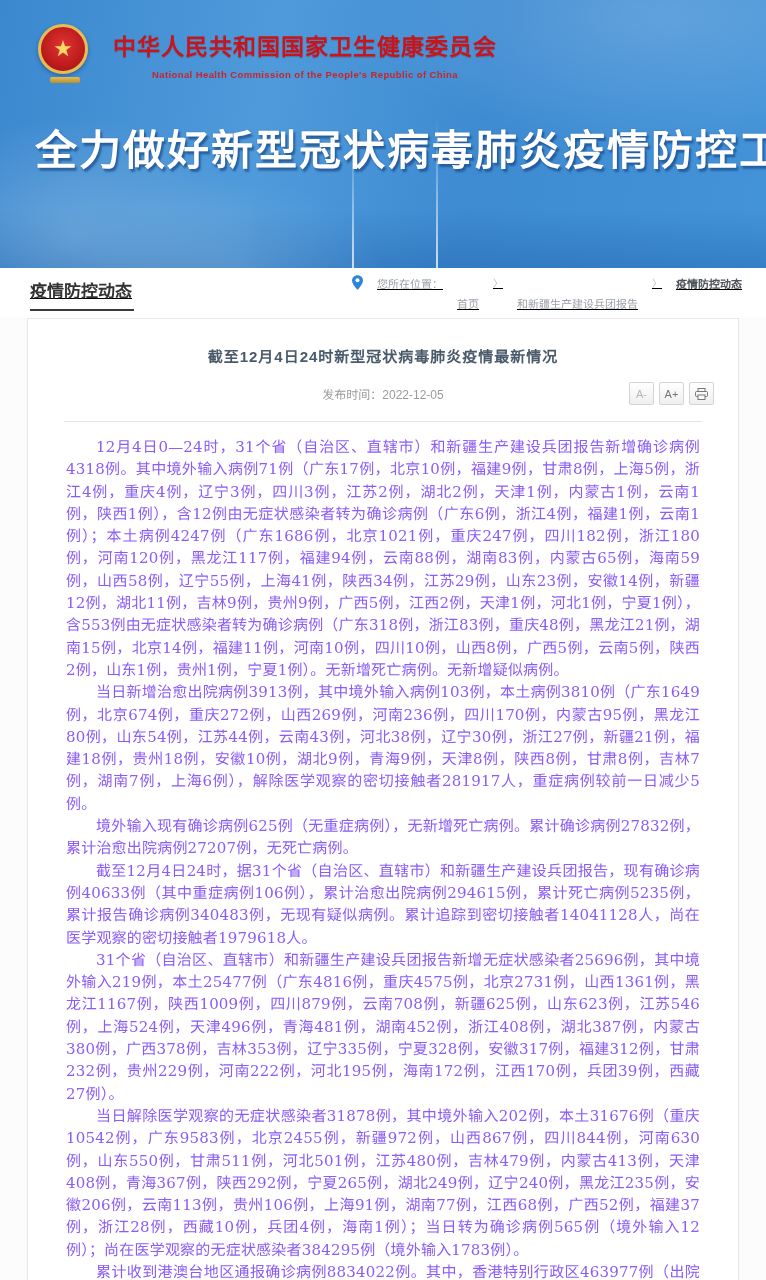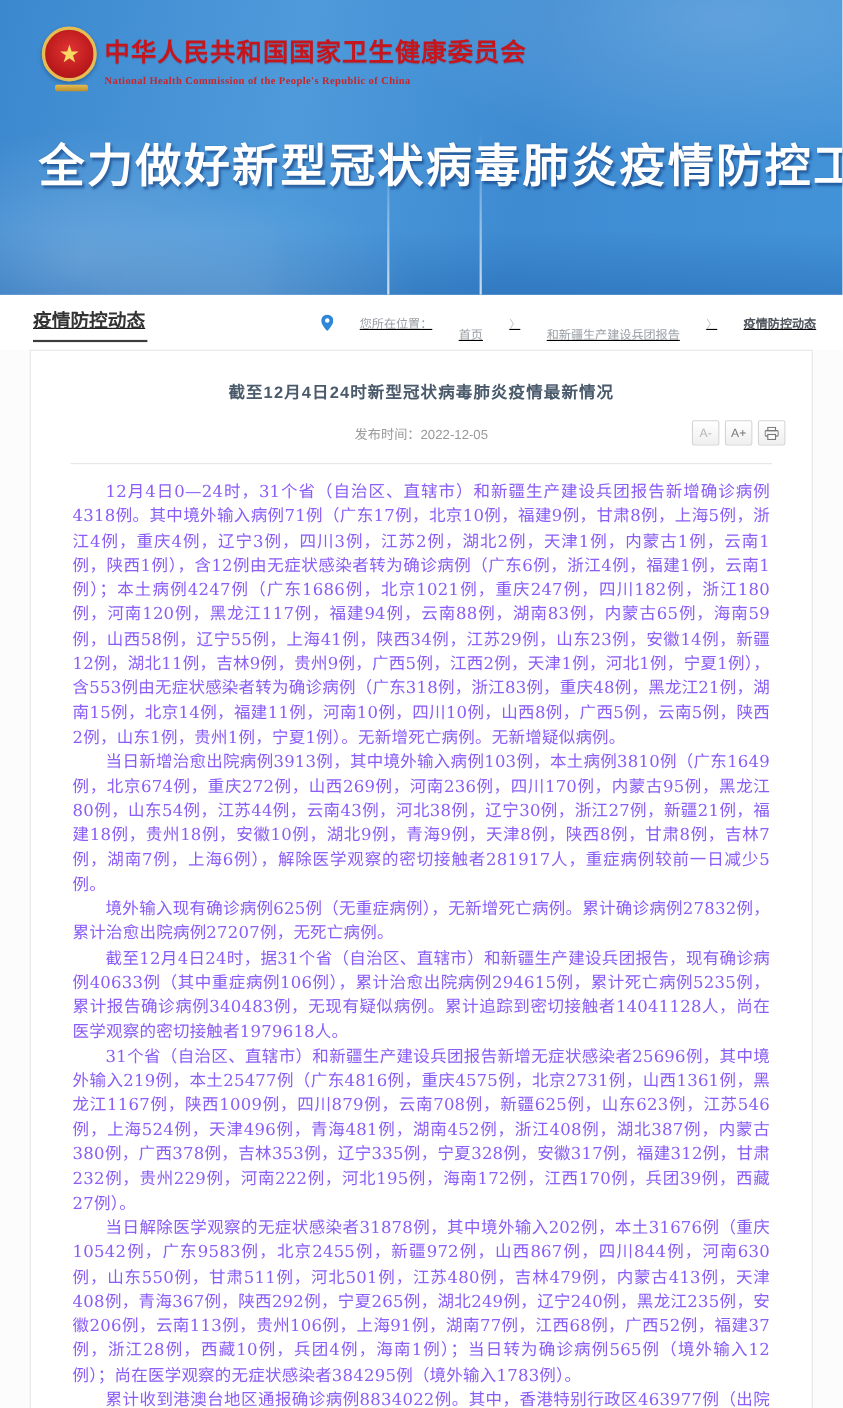--- a/index.html
+++ b/index.html
@@ -30,44 +30,44 @@
   .emblem-circle{
     width:50px; height:50px; border-radius:50%;
     background: radial-gradient(circle at 50% 42%, #e03434 0%, #c01d1f 55%, #9d1012 100%);
     border:3px solid #e6bd52;
     display:flex; align-items:center; justify-content:center;
     color:#f8d964; font-size:18px; line-height:1;
     box-shadow: 0 2px 4px rgba(0,30,80,0.35);
   }
   .emblem-base{ width:30px; height:6px; margin:3px auto 0;
     background:linear-gradient(180deg,#e6bd52,#b98f2e); border-radius:2px; }
-  .agency{ margin-left:3px; padding-top:4px;font-family:Liberation Serif, serif; }
+  .agency{ margin-left:21px; padding-top:4px; }
   .agency-cn{ color:#c5161d; font-size:23px; font-weight:bold; letter-spacing:1px;
               text-shadow:0 1px 1px rgba(120,0,0,0.25); }
-  .agency-en{ color:#c5262c; font-size:9.5px; margin-top:7px; letter-spacing:0.4px; font-weight:bold;}
+  .agency-en{ color:#c5262c; font-size:9.5px; margin-top:7px; letter-spacing:0.4px; font-weight:bold;text-align:center;}
 
   .headline{
     margin-top:26px; padding-left:35px;
     color:#fff; font-size:42px; font-weight:bold; letter-spacing:2px;
     text-shadow: 2px 3px 2px rgba(18,62,125,0.60), 0 0 1px rgba(18,62,125,0.6);
     white-space:nowrap;
   }
 
   
   .crumb-strip{
     height:50px; background:#ffffff;
     display:flex; align-items:center; justify-content:space-between;
     padding:0 24px 0 30px;
     text-decoration:underline;
   }
   .section-title{
     font-size:17px; font-weight:bold; color:#333;
     border-bottom:2px solid #3c3c3c; padding:2px 2px 7px 0;
   }
-  .crumbs{ display:flex; align-items:center; font-size:11px; color:#9aa0a6; gap:24px; }
+  .crumbs{ display:flex; align-items:flex-start; font-size:11px; color:#9aa0a6; gap:14px; }
   .pin{ width:11px; height:15px; display:inline-block; }
   .crumb-link{ color:#9aa0a6; cursor:pointer;margin-top:20px; }
   .crumb-sep{ color:#b9bec4; font-size:10px; }
   .crumb-current{ color:#4d545b; font-weight:bold; }
 
   
   .card{
     width:712px; margin:0 auto; background:#fff;
     border:1px solid #e7e7e9; box-shadow:0 1px 2px rgba(0,0,0,0.02);
     padding:22px 38px 16px;

